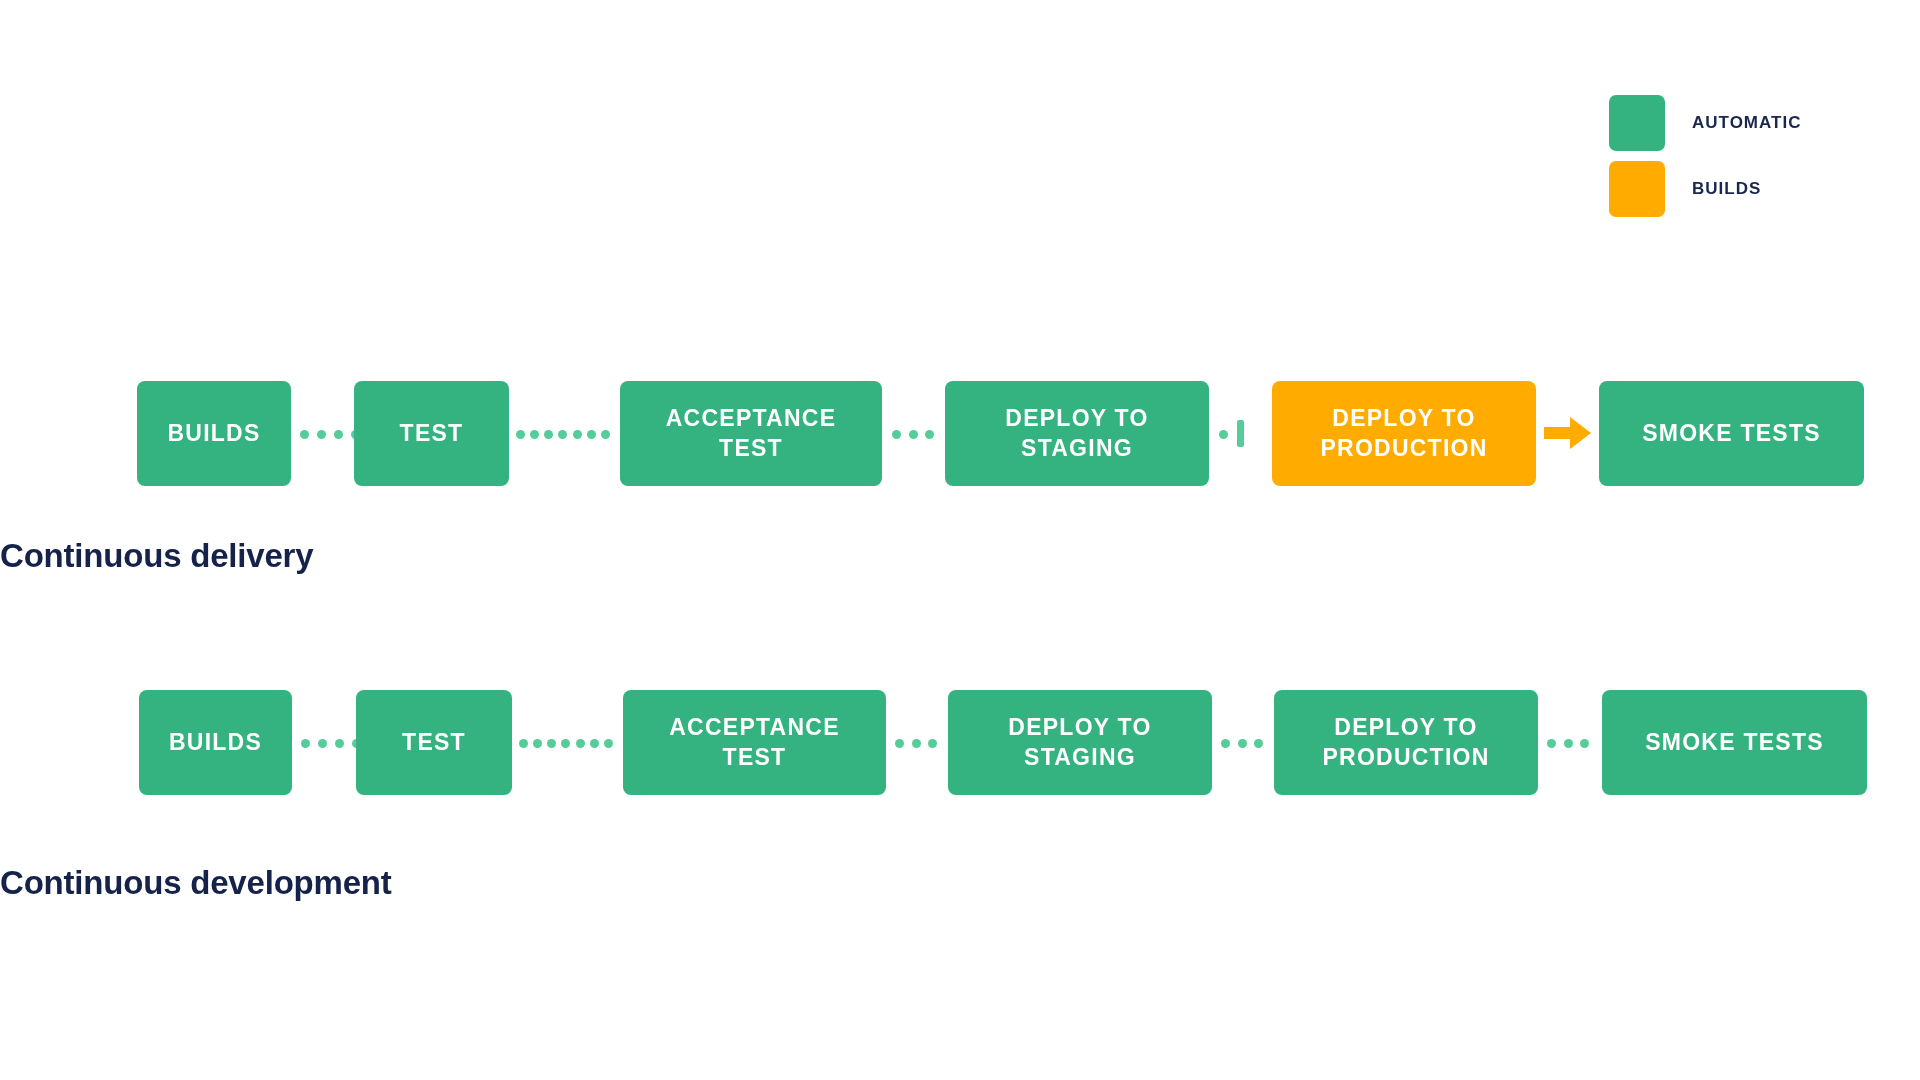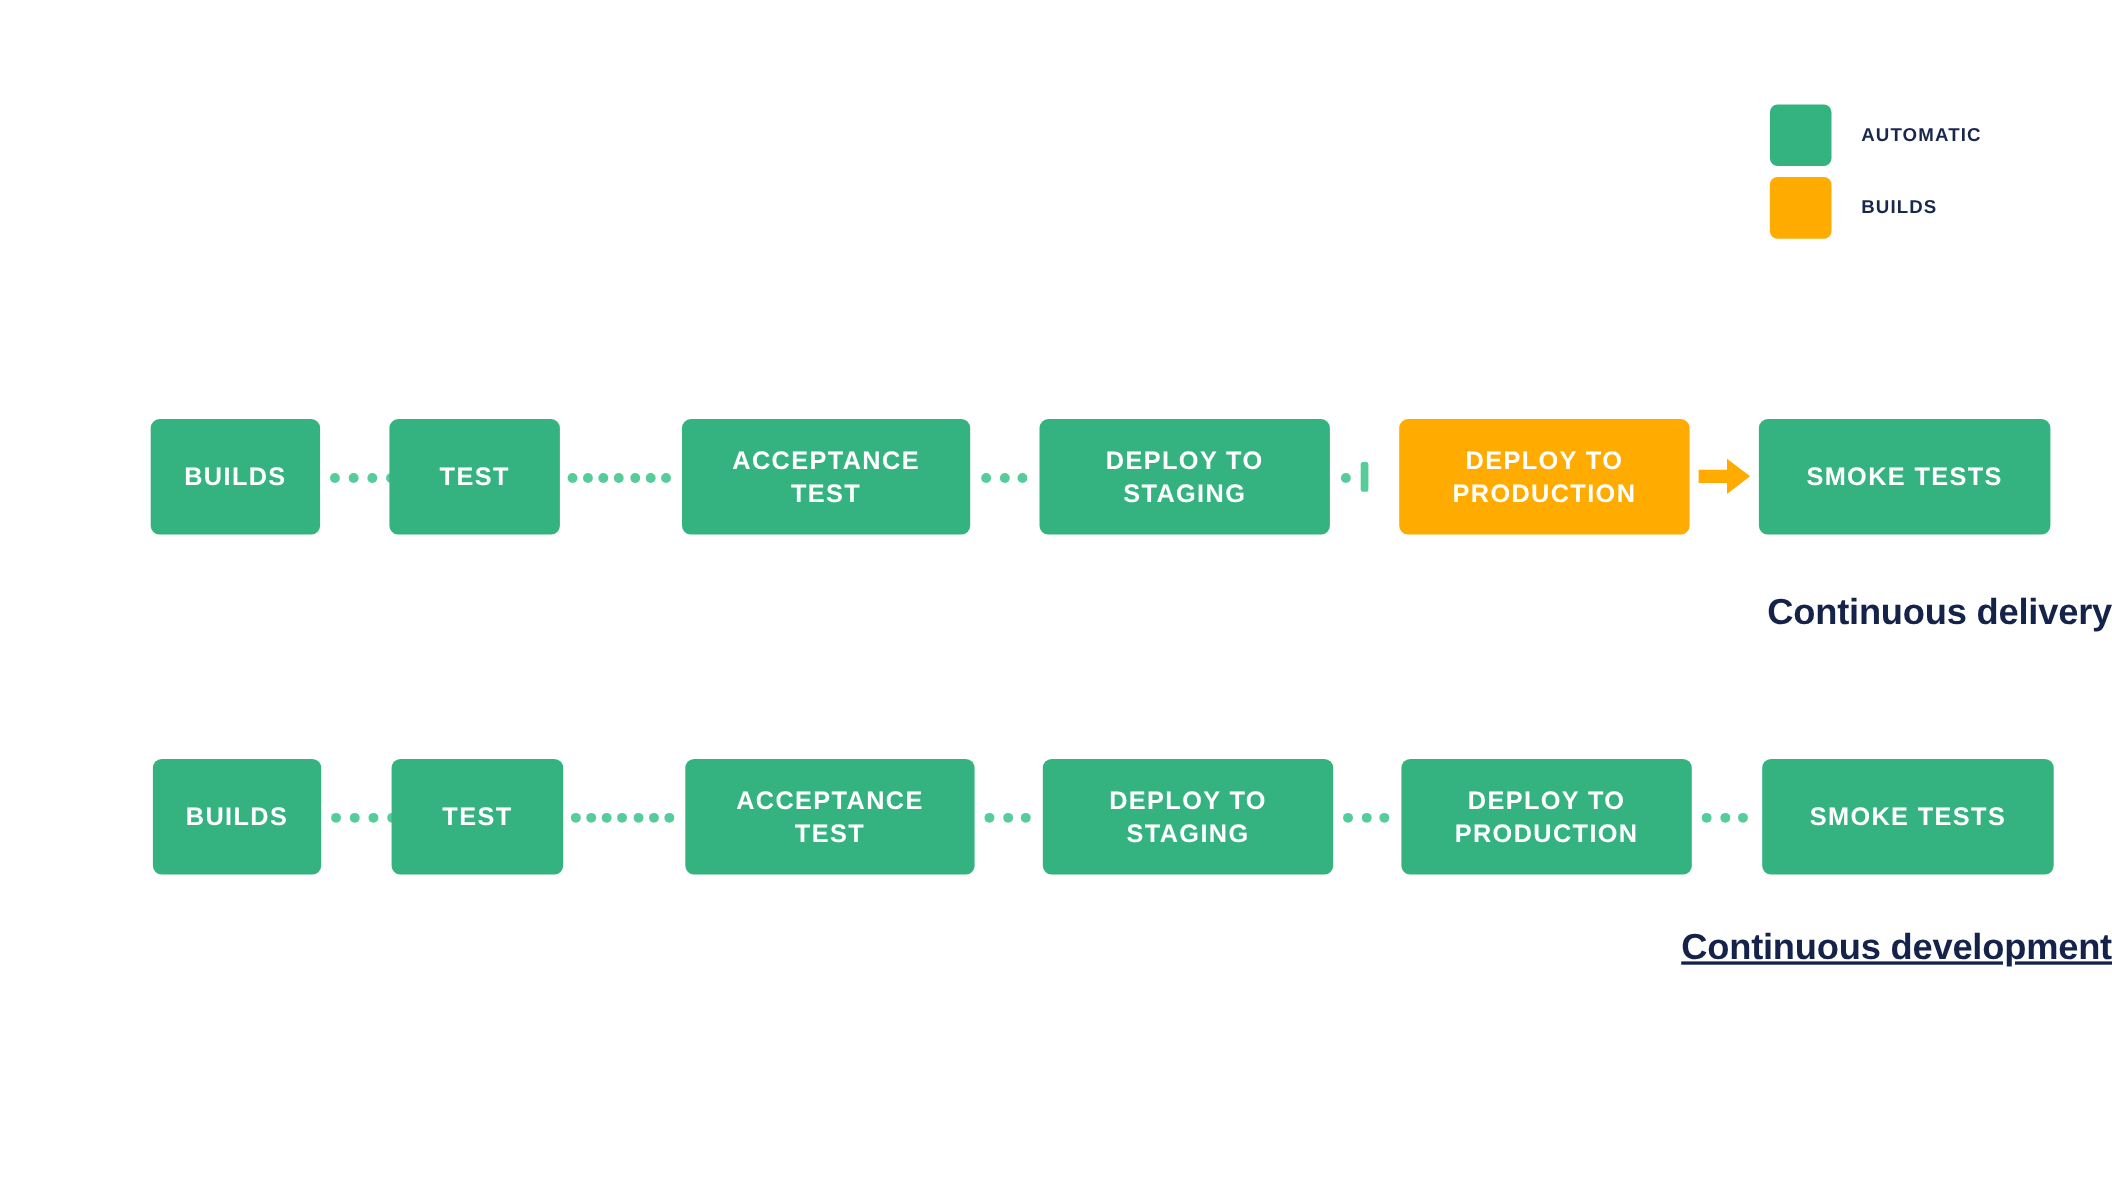--- a/index.html
+++ b/index.html
@@ -107,21 +107,21 @@
   }
   .arrow {
     position: absolute;
     height: 34px;
   }
 
   
   .caption {
     position: absolute;
     width: 1920px;
-    text-align: right;
+    text-align: left;
     color: #15224a;
     font-size: 33px;
     font-weight: bold;
     letter-spacing: -0.2px;
   }
 </style>
 </head>
 <body>
 
 <div class="canvas">
@@ -267,15 +267,15 @@
         <span class="dot"></span>
       </div>
 
       <div class="stage green" style="left:1586px; width:265px;">
         <span class="stage-label">SMOKE TESTS</span>
       </div>
 
     </div>
   </div>
 
-  <div class="caption" style="top:842px;text-decoration:underline;">Continuous development</div>
+  <div class="caption" style="top:864px;">Continuous development</div>
 
 </div>
 
 </body></html>

